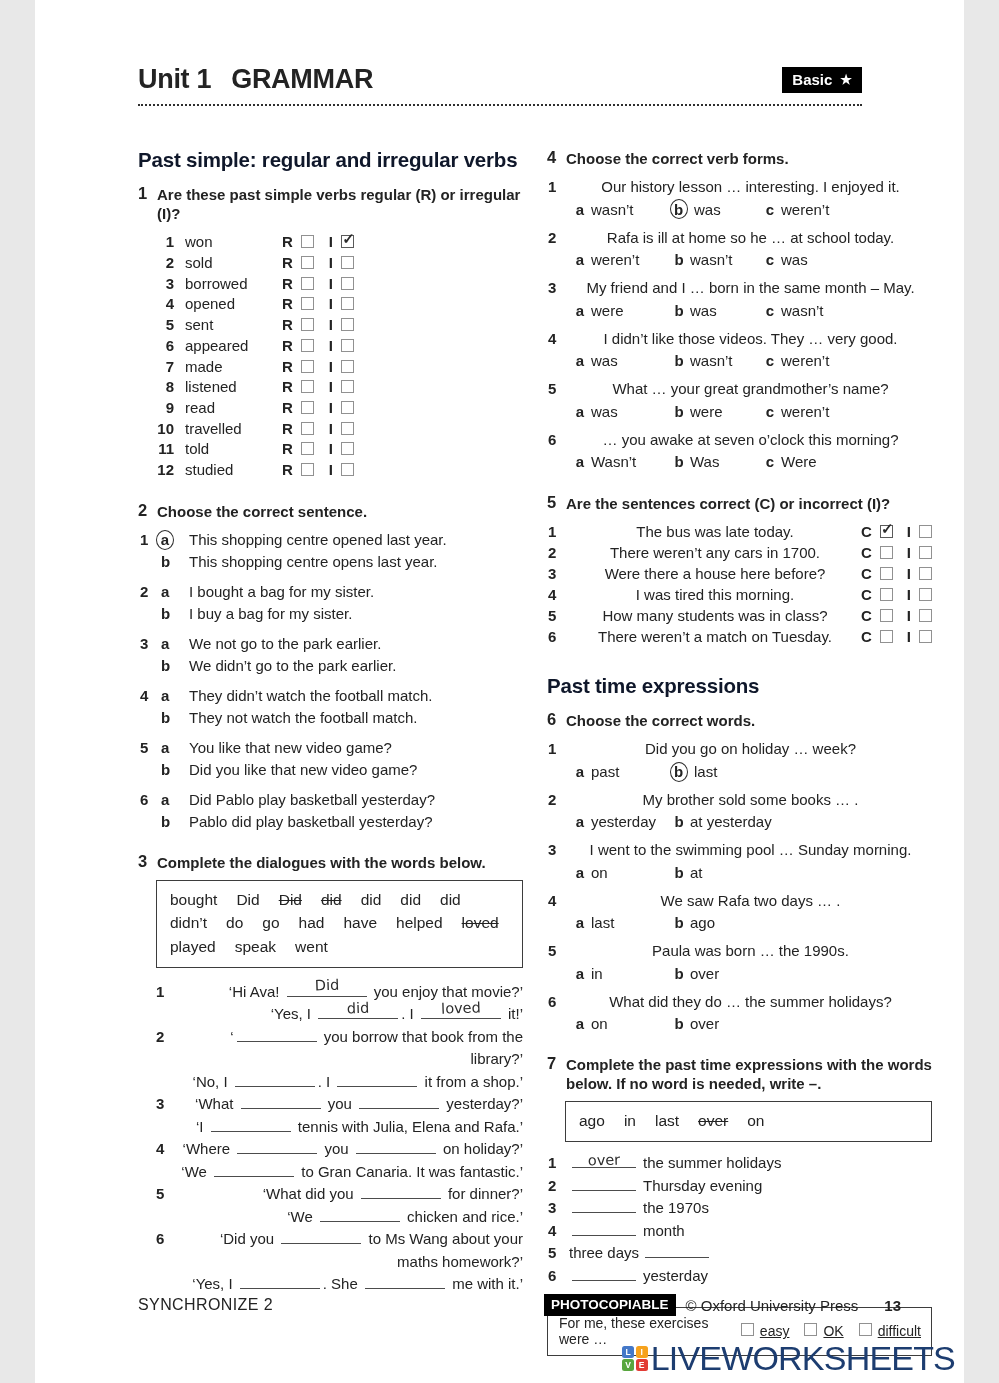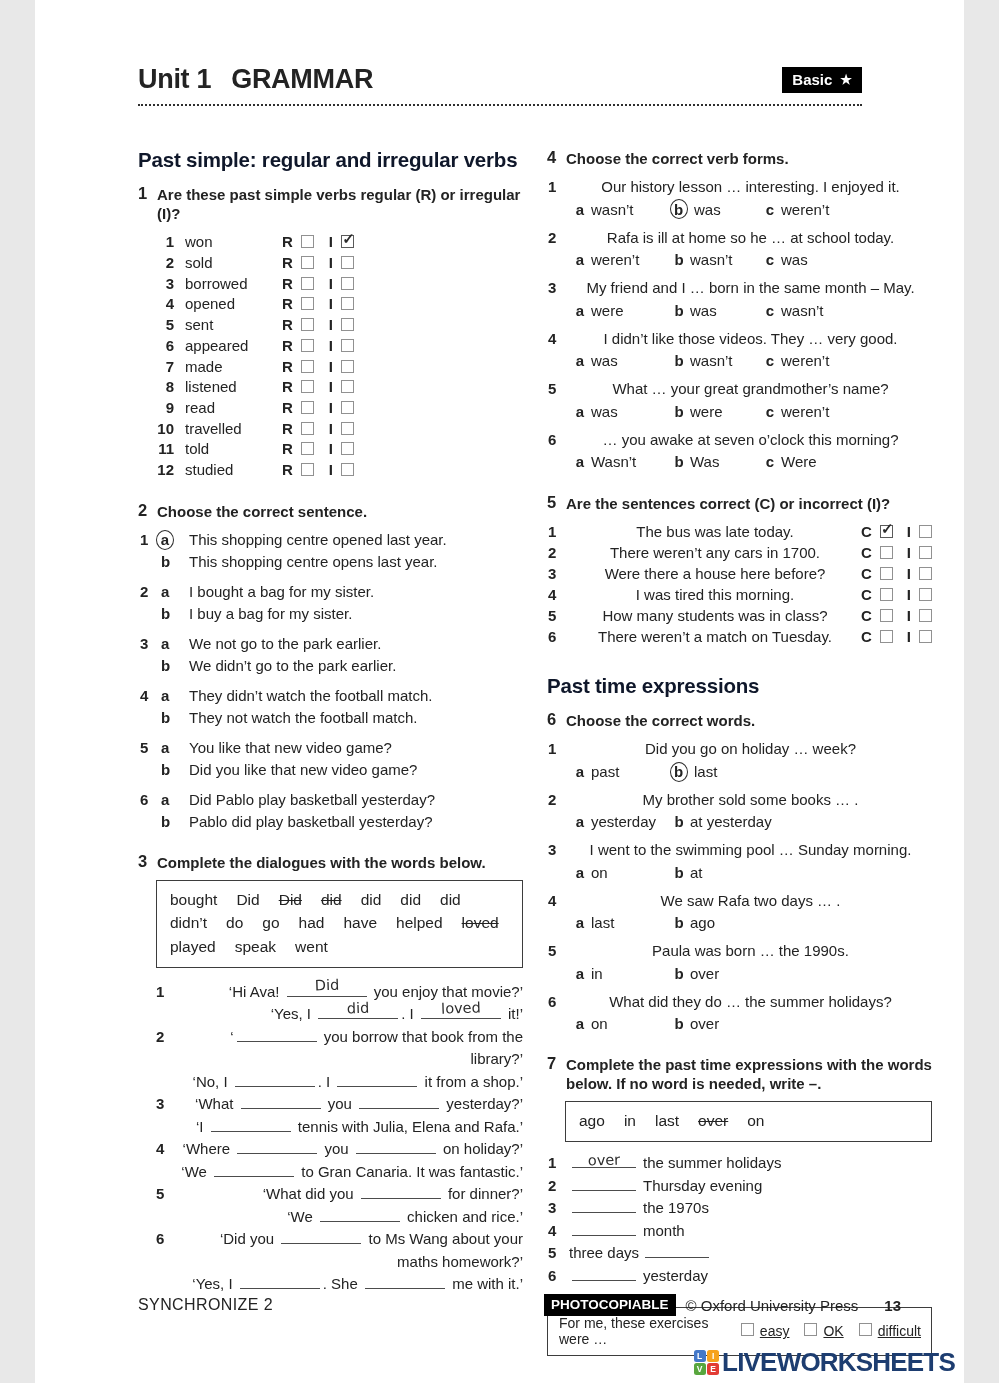--- a/index.html
+++ b/index.html
@@ -130,21 +130,21 @@
   .chip { background:#000; color:#fff; font-size: 13.5px; font-weight: 700; padding: 3px 7px 4px; }
   .copyright { font-size: 15px; margin-left: 10px; }
   .pagenum { font-size: 15px; font-weight: 700; margin-left: 26px; }
   
   .lws { position: absolute; right: 9px; bottom: 5px; display:flex; align-items: center; gap: 3px; }
   .lws-grid { display:grid; grid-template-columns: 12px 12px; grid-auto-rows: 12px; gap: 1.5px; }
   .lws-sq {
     color:#fff; font-size: 8.5px; font-weight: 700;
     display:flex; align-items:center; justify-content:center; border-radius: 2.5px;
   }
-  .lws-text { font-size: 26px; font-weight: 700; letter-spacing: -0.8px; }
+  .lws-text { font-size: 34px; font-weight: 400; letter-spacing: -0.8px; }
 </style>
 </head>
 <body>
 
 <div class="page">
 
   <div class="header">
     <div class="h1">
       <span class="unit">Unit 1</span>
       <span class="section">GRAMMAR</span>

